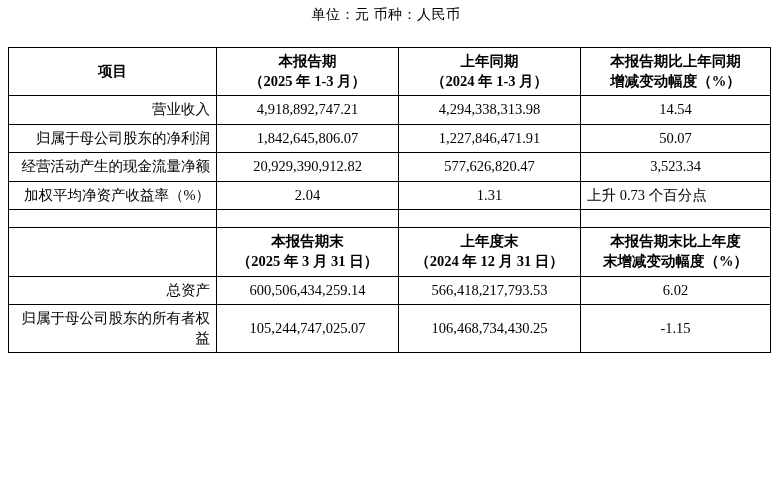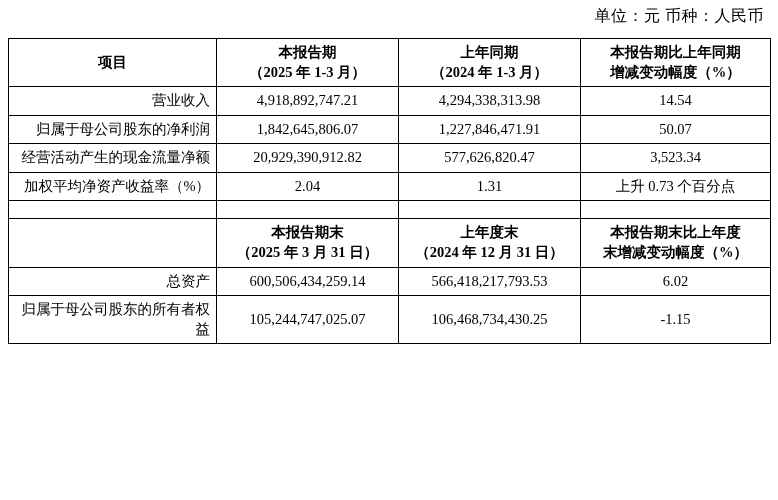--- a/index.html
+++ b/index.html
@@ -15,31 +15,31 @@
     position: relative;
     overflow: hidden;
   }
   .page {
     width: 778px;
     height: 500px;
     box-sizing: border-box;
     padding: 0 8px;
   }
   .unit-line {
-    text-align: right;
-    font-size: 16px;
+    text-align: center;
+    font-size: 14px;
     padding: 6px 6px 7px 0;
     letter-spacing: 0.5px;
     white-space: nowrap;
   }
   table.fin {
     border-collapse: collapse;
     width: 762px;
     table-layout: fixed;
-    margin: 4px auto;
+    margin: 16px auto;
   }
   table.fin td {
     border: 1px solid #000000;
     font-size: 14.5px;
     line-height: 1.35;
     padding: 4px 6px;
     vertical-align: middle;
     word-wrap: break-word;
   }
   .c-item { width: 208px; text-align: left; }
@@ -48,21 +48,21 @@
   .c-chg  { width: 190px; text-align: center; }
 
   .hdr {
     text-align: center;
     font-weight: bold;
     padding: 7px 6px;
   }
   .hdr .l1 { display: block; white-space: nowrap; }
   .hdr .l2 { display: block; white-space: nowrap; }
   .num { text-align: center; padding-right: 10px; }
-  .ctr { text-align: center; }
+  .ctr { }
   .lbl { text-align: right; }
   .spacer td {
     border-left: 1px solid #000;
     border-right: 1px solid #000;
     border-top: 1px solid #000;
     border-bottom: 1px solid #000;
     height: 9px;
     padding: 0;
   }
   .hdr-tall { height: 34px; }

